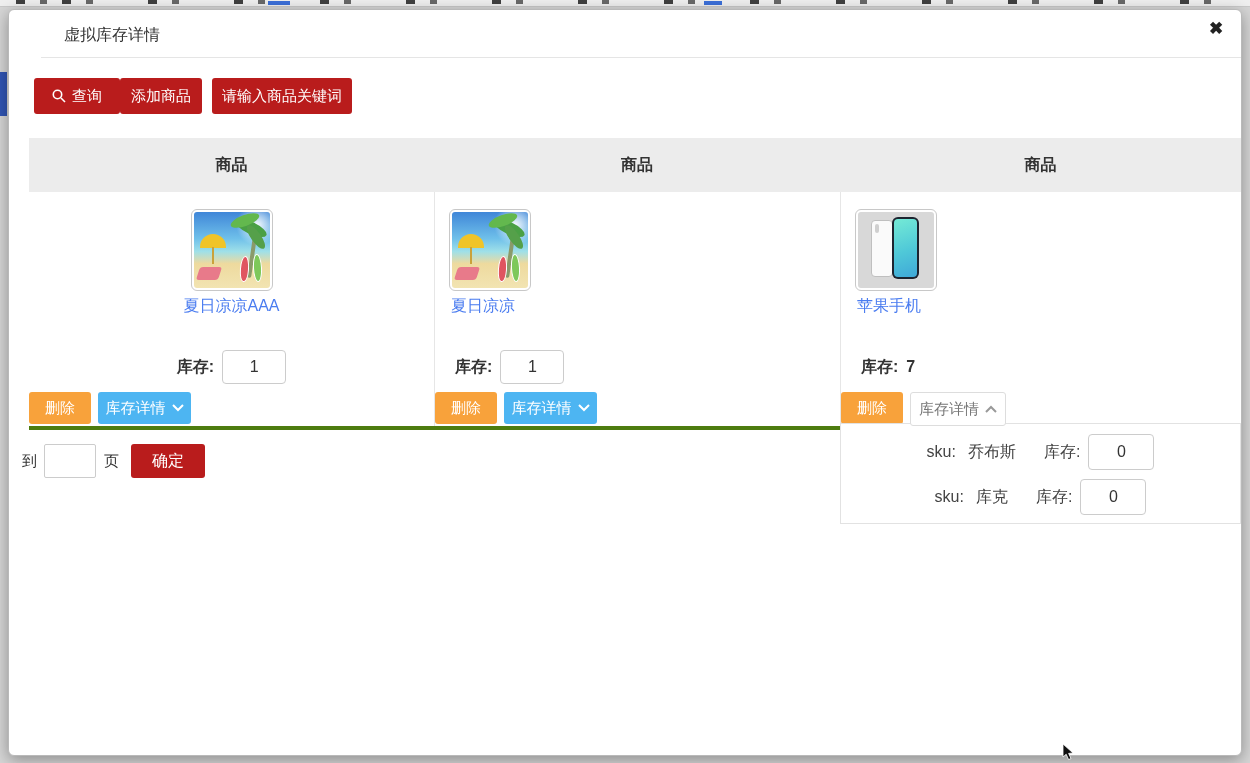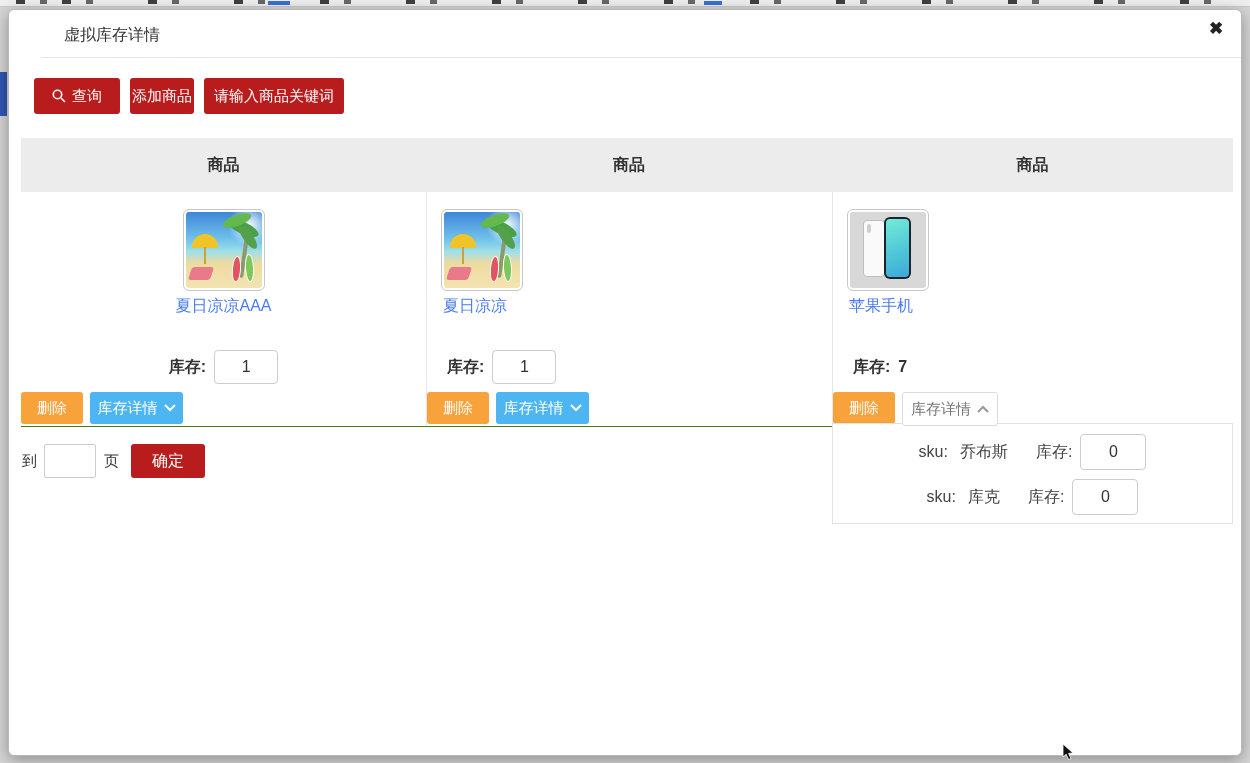--- a/index.html
+++ b/index.html
@@ -44,29 +44,29 @@
     width:326px; height:36px; border:1px solid #ccc; border-radius:4px;
     padding:0 12px; font-size:15px; color:#333; outline:none;
     font-family:inherit;
   }
   .search-input::placeholder{ color:#a9a9a9; }
   .btn{ display:inline-flex; align-items:center; justify-content:center;
         border:none; border-radius:3px; color:#fff; font-size:15px; cursor:pointer;
         font-family:inherit; }
   .btn-primary{ background:#b91c1c; height:36px; }
   .btn-query{ width:86px; margin-left:12px; gap:6px; }
-  .btn-add{ width:64px; margin-left:10px; }
+  .btn-add{ width:82px; }
   .btn-supplier{ width:140px; margin-left:10px; }
 
   
-  .vtable{ position:absolute; left:12px; top:128px; width:1212px; }
+  .vtable{ position:absolute; left:20px; top:128px; width:1212px; }
   .thead{ display:flex; background:#ececec; height:54px; }
   .th{ font-weight:bold; font-size:16px; color:#333; text-align:center; line-height:54px; }
   .col-a{ width:405px; } .col-b{ width:406px; } .col-c{ width:401px; }
-  .trow{ display:flex; border-bottom:1px solid #4d7c0f; }
+  .trow{ display:flex; border-bottom:4px solid #4d7c0f; }
   .tcell{ min-height:231px; position:relative; }
   .tcell + .tcell{ border-left:1px solid #e6e6e6; }
 
   .prod-thumb{
     width:82px; height:82px; border:1px solid #c8c8c8; border-radius:6px;
     background:#fff; padding:2px; margin-top:17px; cursor:pointer;
   }
   .center-col .prod-thumb{ margin-left:auto; margin-right:auto; }
   .left-col .prod-thumb{ margin-left:14px; }
 

